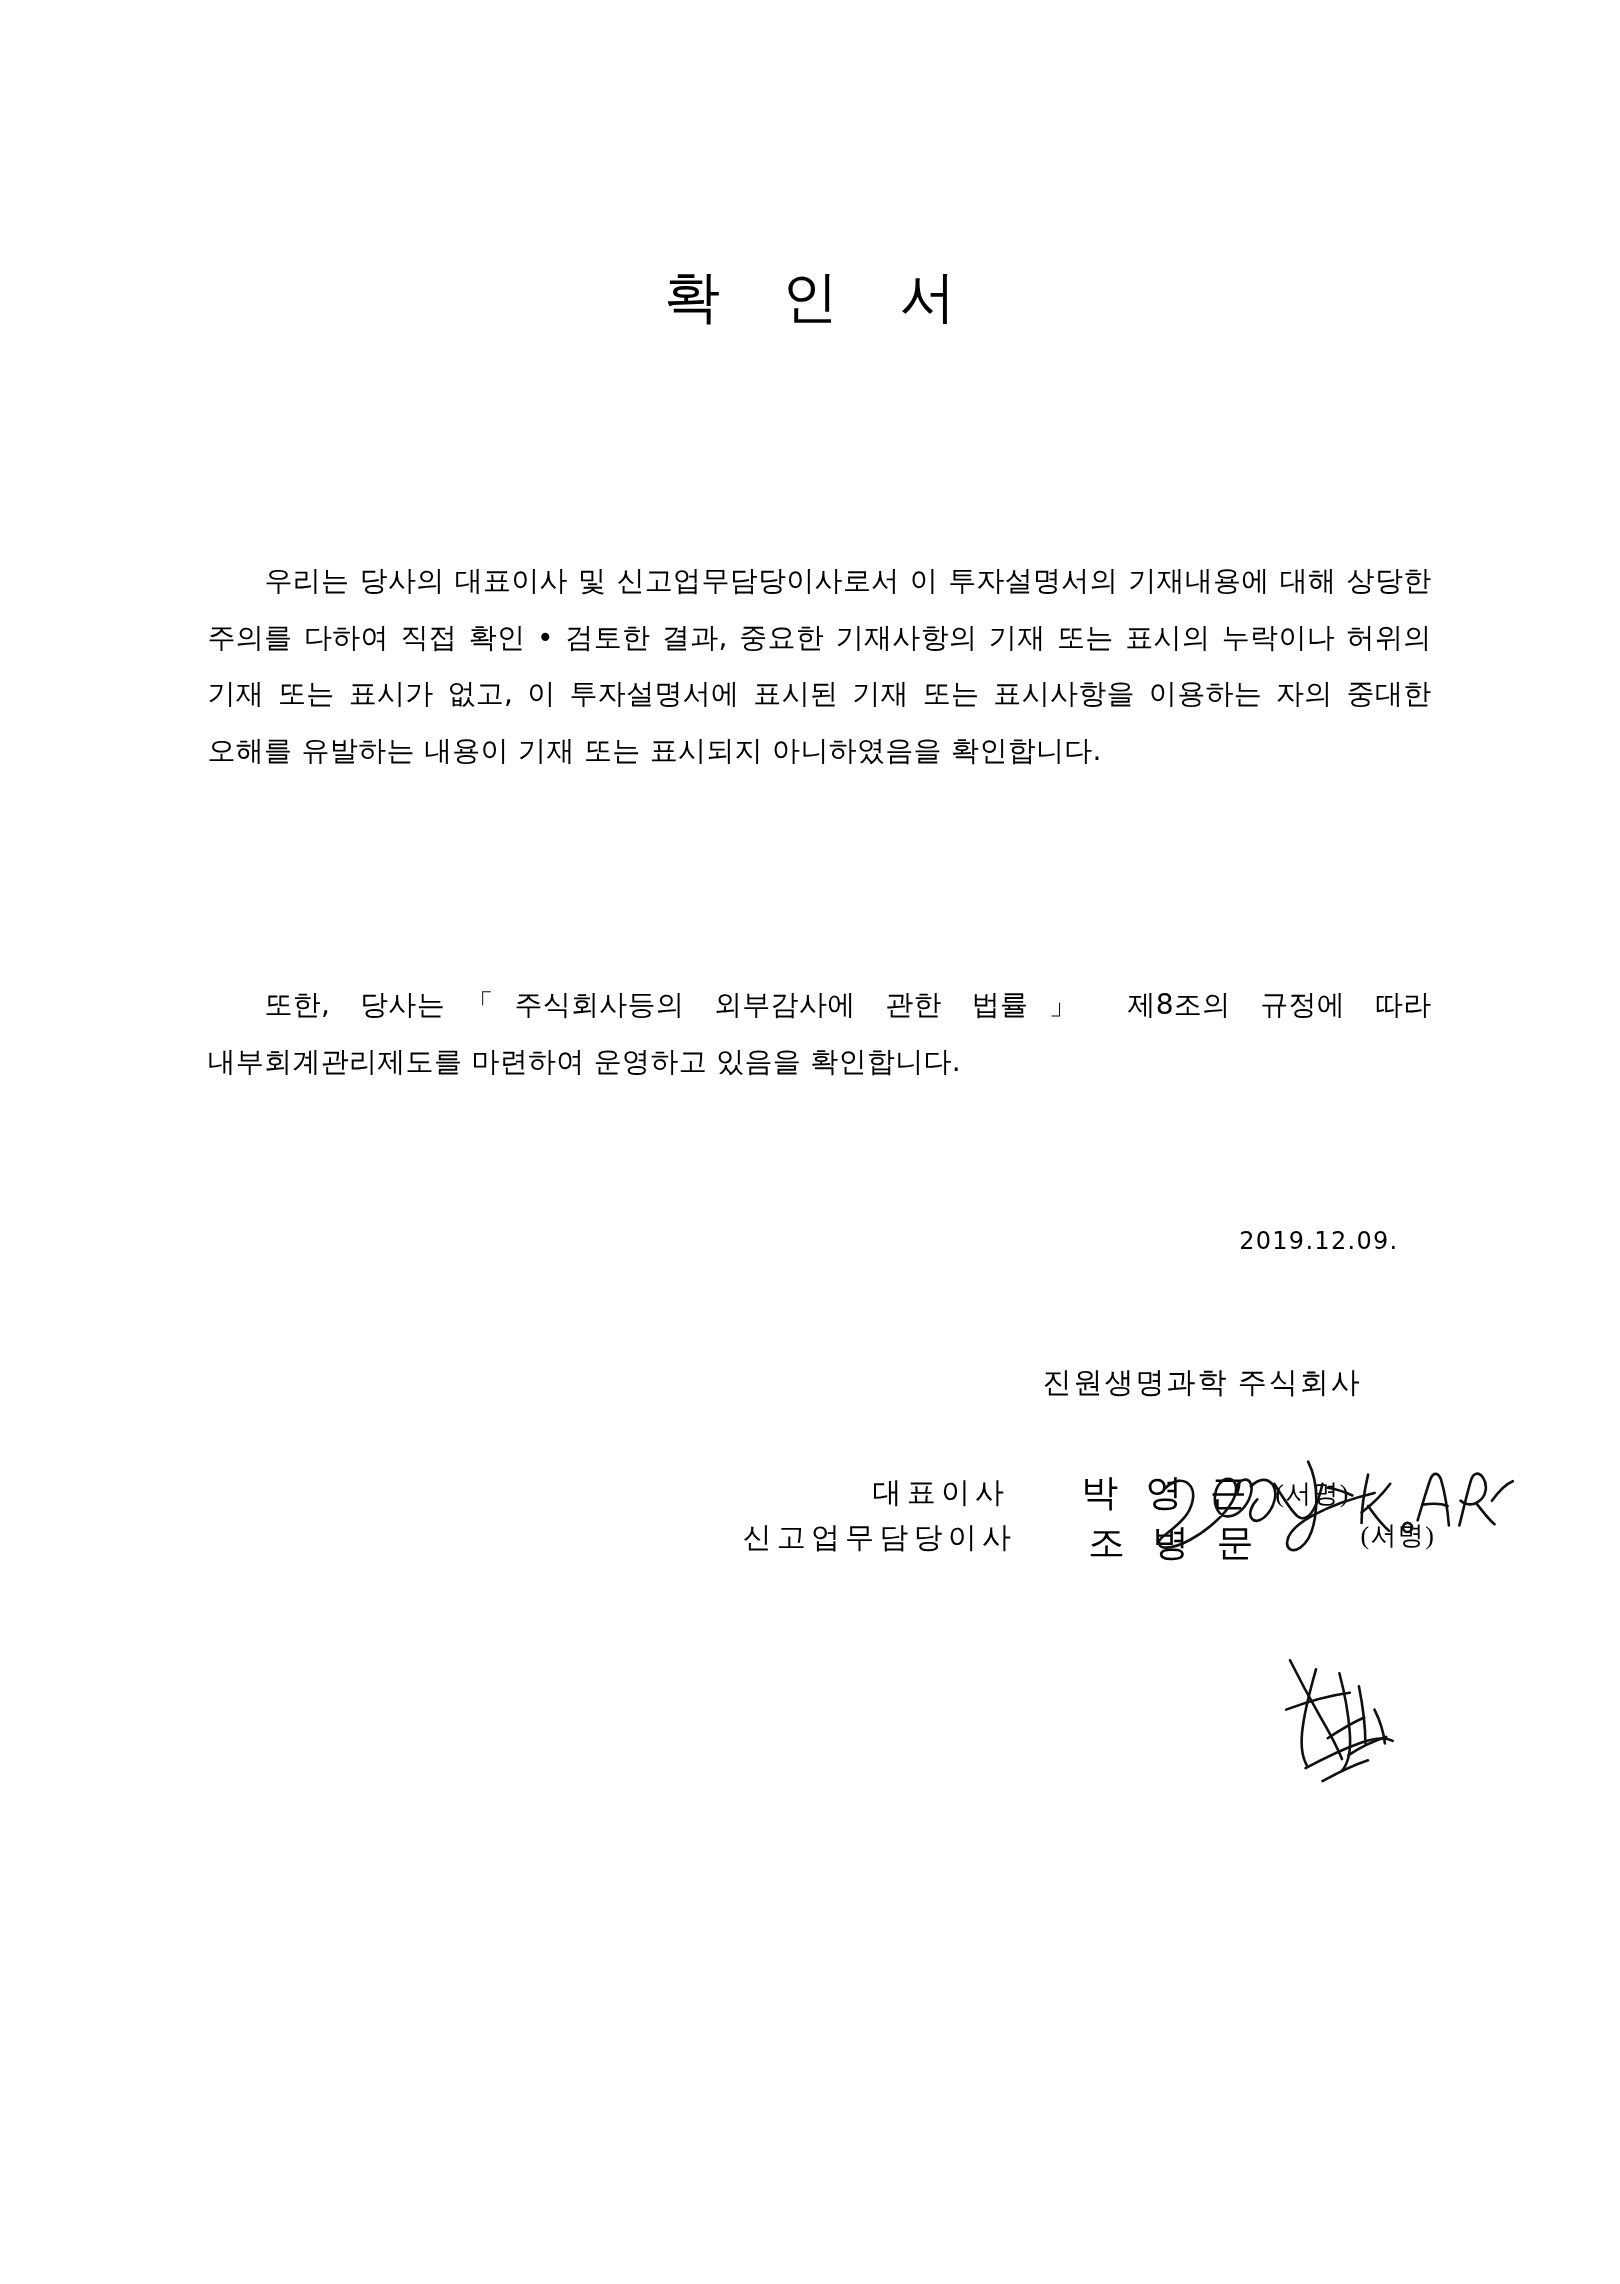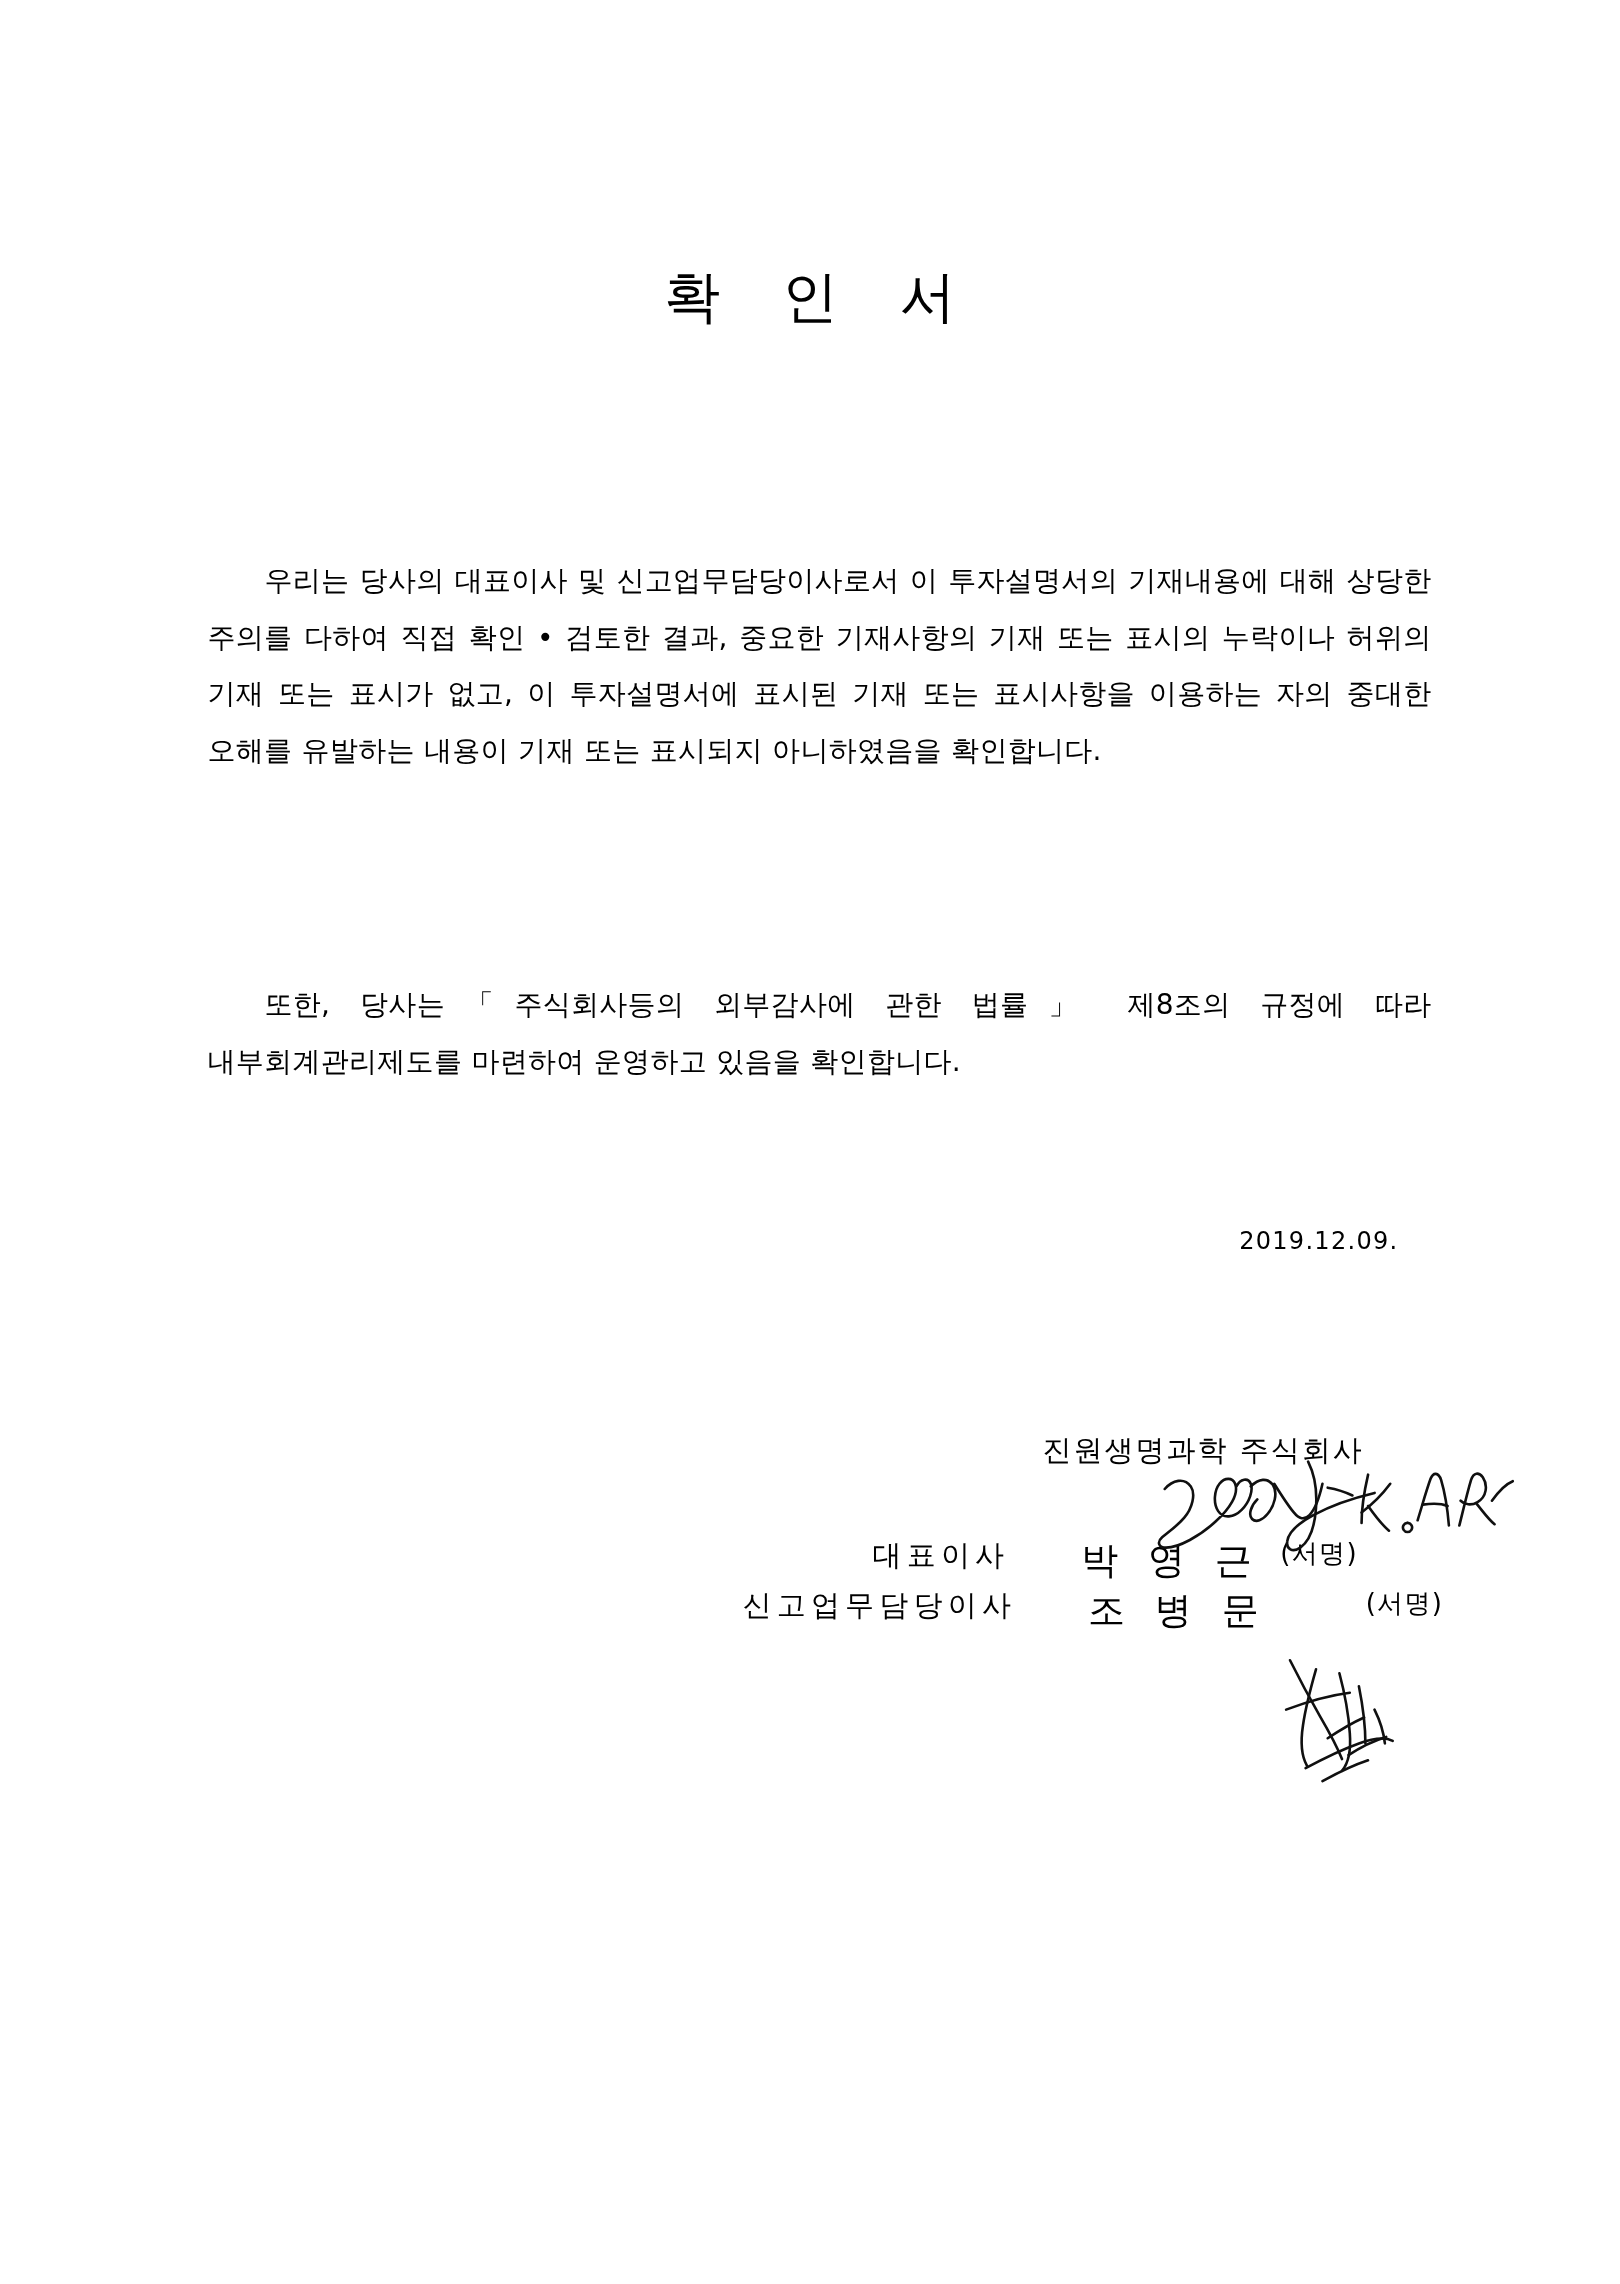--- a/index.html
+++ b/index.html
@@ -62,37 +62,38 @@
     position: absolute;
     top: 1227px;
     right: 195px;
     font-size: 24px;
     letter-spacing: 1.3px;
   }
 
   
   .sig-block {
     position: absolute;
-    top: 1431px;
+    top: 1363px;
     left: 651px;
     width: 814px;
+    font-family: Liberation Serif, serif;
   }
   .company-name {
     font-size: 29px;
     letter-spacing: 2px;
     margin-left: 365px;
     white-space: nowrap;
   }
   .sig-row {
     position: relative;
     display: flex;
     align-items: flex-start;
     white-space: nowrap;
   }
-  #sig-row-ceo { margin-top: 65px; margin-left: 195px; }
+  #sig-row-ceo { margin-top: 65px; margin-left: 195px; align-items: center; }
   #sig-row-officer { margin-left: 65px; }
 
   .sig-role {
     font-size: 29px;
     letter-spacing: 5.2px;
   }
   .sig-name {
     font-size: 37px;
     letter-spacing: 9px;
     margin-left: 72px;

